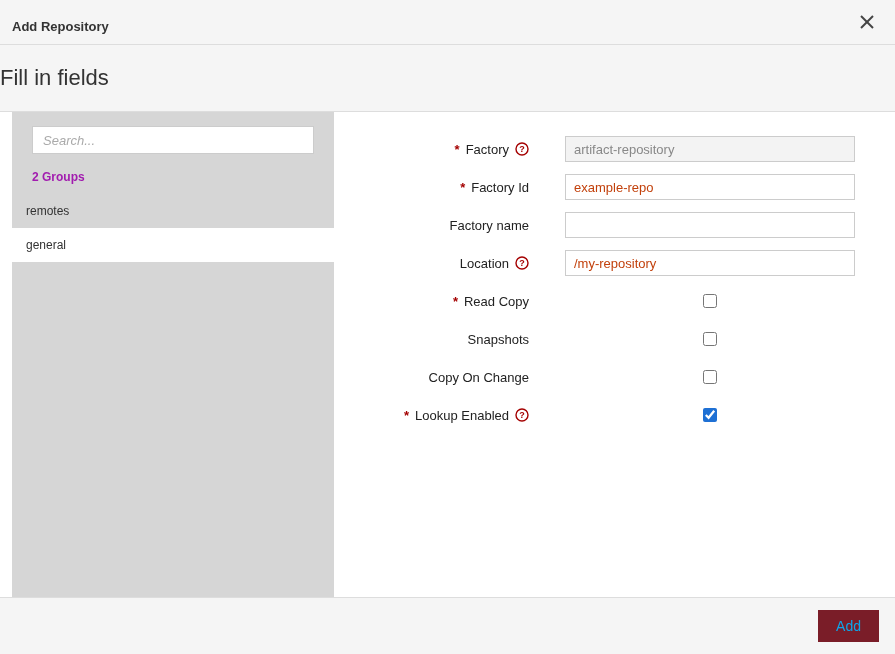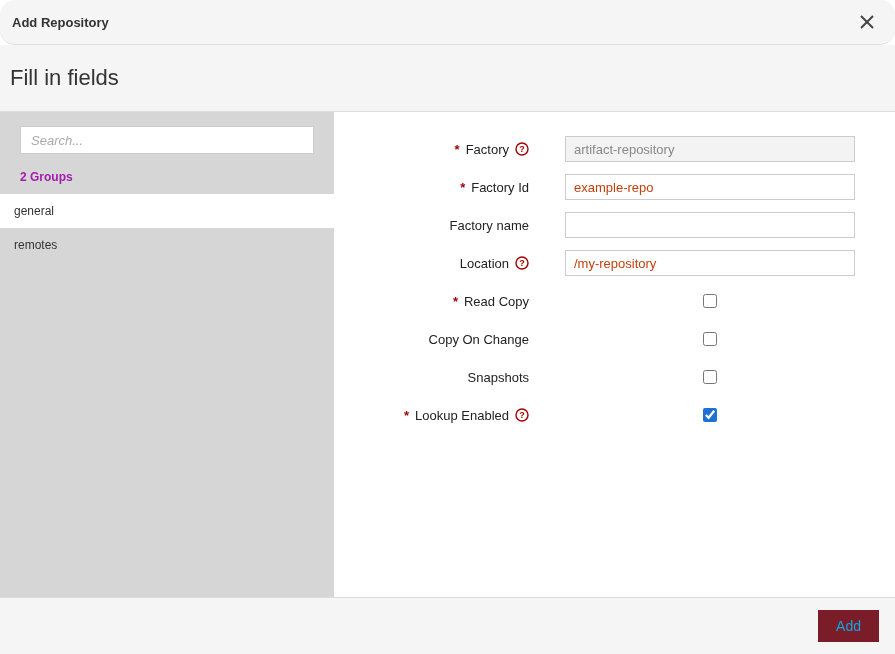--- a/index.html
+++ b/index.html
@@ -1,27 +1,27 @@
 <!DOCTYPE html>
 <html><head>
 <meta charset="utf-8">
 <style>
   * { box-sizing: border-box; margin:0; padding:0; }
   html, body { width:895px; height:654px; font-family: Arial, sans-serif; background:#fff; color:#333; }
   .dialog { width:895px; height:654px; display:flex; flex-direction:column; }
 
-  .header { display:flex; align-items:center; justify-content:space-between; padding:10px 16px 10px 12px; background:#f5f5f5; border-bottom:1px solid #ddd;border-radius:15px; }
+  .header { display:flex; align-items:flex-end; justify-content:space-between; padding:10px 16px 10px 12px; background:#f5f5f5; border-bottom:1px solid #ddd; }
   .header-title { font-size:13px; font-weight:bold; color:#333; }
   .close-btn { background:none; border:none; cursor:pointer; padding:4px; }
   .close-btn svg { width:16px; height:16px; display:block; }
 
-  .subheader { padding:20px 16px 20px 10px; background:#f5f5f5; border-bottom:1px solid #ddd; }
+  .subheader { padding:20px 16px 20px 0; background:#f5f5f5; border-bottom:1px solid #ddd; }
   .subheader-text { font-size:22px; font-weight:normal; color:#333; }
 
-  .body { flex:1; display:flex; min-height:0; }
+  .body { flex:1; display:flex; min-height:0;margin-left:12px; }
 
   .sidebar { width:335px; background:#d6d6d6; display:flex; flex-direction:column; }
   .search-wrap { padding:14px 20px 10px 20px; }
   .search-input { width:100%; height:28px; border:1px solid #ccc; background:#fff; padding:0 10px; font-style:italic; font-size:13px; color:#888; }
   .search-input::placeholder { color:#aaa; font-style:italic; }
   .groups-count { font-size:12px; font-weight:bold; color:#a21caf; padding:6px 20px 10px 20px; }
   .group-item { font-size:12px; padding:10px 14px; color:#333; cursor:pointer; }
   .group-item.active { background:#fff; }
 
   .form-area { flex:1; background:#fff; padding:18px 40px 18px 10px; }
@@ -57,22 +57,22 @@
   <div class="subheader">
     <div class="subheader-text">Fill in fields</div>
   </div>
 
   <div class="body">
     <div class="sidebar">
       <div class="search-wrap">
         <input class="search-input" type="text" placeholder="Search..." style="">
       </div>
       <div class="groups-count">2 Groups</div>
+      <div class="group-item">remotes</div>
       <div class="group-item active">general</div>
-      <div class="group-item">remotes</div>
     </div>
 
     <div class="form-area">
 
       <div class="form-row">
         <div class="label-cell">
           <span class="req">*</span>
           <span>Factory</span>
           <span class="help-icon">
             <svg viewBox="0 0 14 14">
@@ -125,30 +125,30 @@
           <span class="req">*</span>
           <span>Read Copy</span>
         </div>
         <div class="field-cell">
           <input class="checkbox" type="checkbox" style="">
         </div>
       </div>
 
       <div class="form-row">
         <div class="label-cell">
-          <span>Copy On Change</span>
+          <span>Snapshots</span>
         </div>
         <div class="field-cell">
           <input class="checkbox" type="checkbox" style="">
         </div>
       </div>
 
       <div class="form-row">
         <div class="label-cell">
-          <span>Snapshots</span>
+          <span>Copy On Change</span>
         </div>
         <div class="field-cell">
           <input class="checkbox" type="checkbox" style="">
         </div>
       </div>
 
       <div class="form-row">
         <div class="label-cell">
           <span class="req">*</span>
           <span>Lookup Enabled</span>

